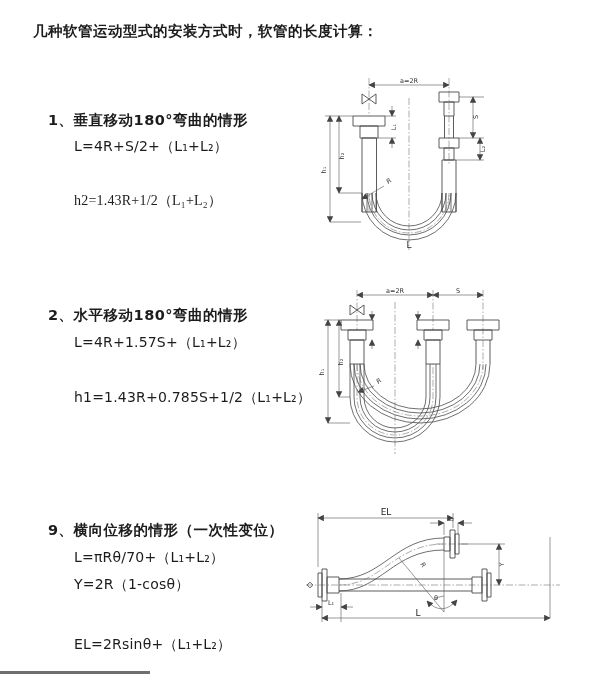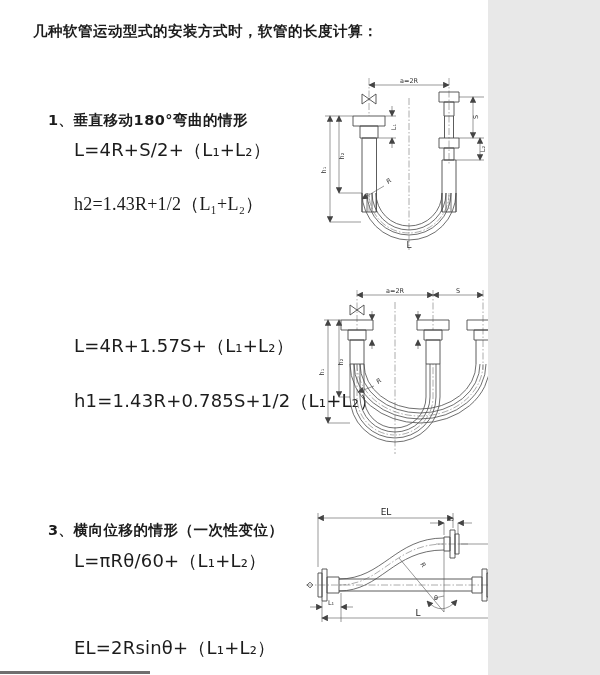--- a/index.html
+++ b/index.html
@@ -1,21 +1,21 @@
 <!DOCTYPE html>
 <html><head>
 <meta charset="utf-8">
 <style>
   html,body{margin:0;padding:0;}
   body{background:#e8e8e8;}
-  #page{position:relative;width:488px;height:675px;background:#ffffff;overflow:hidden;
+  #page{position:relative;width:600px;height:675px;background:#ffffff;overflow:hidden;
         font-family:"DejaVu Sans","Liberation Sans",sans-serif;color:#1c1c1c;}
   .title{position:absolute;left:33px;top:22px;font-size:14.5px;font-weight:bold;letter-spacing:0.5px;white-space:pre;}
   .heading{position:absolute;font-size:14.5px;font-weight:bold;letter-spacing:0.5px;white-space:pre;}
-  .formula{position:absolute;font-size:18px;font-weight:500;letter-spacing:0.2px;white-space:pre;}
+  .formula{position:absolute;font-size:14px;font-weight:500;letter-spacing:0.2px;white-space:pre;}
   svg{position:absolute;overflow:visible;}
   svg line,svg path,svg rect{vector-effect:non-scaling-stroke;}
   .part{stroke:#4a4a4a;stroke-width:0.9;fill:none;}
   .hose{stroke:#4a4a4a;stroke-width:0.8;fill:none;}
   .dim{stroke:#555;stroke-width:0.6;fill:none;}
   .cl{stroke:#666;stroke-width:0.55;fill:none;stroke-dasharray:7 2 1.5 2;}
   .lbl{fill:#333;font-size:6.5px;font-family:"DejaVu Sans",sans-serif;}
   .lbl-big{fill:#222;font-size:9px;font-family:"DejaVu Sans",sans-serif;}
   .bottom-edge{position:absolute;left:0;top:671px;width:150px;height:3px;background:#6f6f6f;}
 </style>
@@ -98,20 +98,21 @@
       <text class="lbl" x="93" y="57" text-anchor="middle" transform="rotate(-90 93 57)">L₁</text>
       <text class="lbl" x="174.5" y="47" text-anchor="middle" transform="rotate(-90 174.5 47)">S</text>
       <text class="lbl" x="182" y="79" text-anchor="middle" transform="rotate(-90 182 79)">L₂</text>
       <text class="lbl" x="23" y="100" text-anchor="middle" transform="rotate(-90 23 100)">h₁</text>
       <text class="lbl" x="40.5" y="86" text-anchor="middle" transform="rotate(-90 40.5 86)">h₂</text>
       <text class="lbl" x="86" y="113" font-style="italic" font-size="8" text-anchor="middle" transform="rotate(-40 86 111)">R</text>
       <text class="lbl-big" x="106" y="178" text-anchor="middle">L</text>
     </g>
   </svg>
 
+  <div class="heading" style="left:48px;top:306px;">2、水平移动180°弯曲的情形</div>
   <div class="formula" style="left:74px;top:334px;">L=4R+1.57S+（L₁+L₂）</div>
   <div class="formula" style="left:74px;top:361px;margin-top:28px;">h1=1.43R+0.785S+1/2（L₁+L₂）</div>
 
   <svg style="left:303px;top:282px;" width="272" height="187" viewBox="0 0 272 187">
     <defs>
       <marker id="ar2" viewBox="0 0 10 10" refX="9" refY="5" markerWidth="6.5" markerHeight="6.5" markerUnits="userSpaceOnUse" orient="auto-start-reverse">
         <path d="M0,0 L10,5 L0,10 Z" fill="#444"></path>
       </marker>
       <pattern id="hp2" width="3" height="3" patternUnits="userSpaceOnUse">
         <path d="M0,3 L3,0 M0,0 L3,3" stroke="#555" stroke-width="0.45"></path>
@@ -179,22 +180,23 @@
 
     <g>
       <text class="lbl" x="92" y="10.5" text-anchor="middle">a=2R</text>
       <text class="lbl" x="155" y="10.5" text-anchor="middle">S</text>
       <text class="lbl" x="21" y="90" text-anchor="middle" transform="rotate(-90 21 90)">h₁</text>
       <text class="lbl" x="40" y="80" text-anchor="middle" transform="rotate(-90 40 80)">h₂</text>
       <text class="lbl" x="76" y="101" font-style="italic" font-size="8" text-anchor="middle" transform="rotate(-40 76 99)">R</text>
     </g>
   </svg>
 
-  <div class="heading" style="left:48px;top:521px;">3、横向位移的情形（一次性变位）</div>
-  <div class="formula" style="left:74px;top:549px;">L=πRθ/60+（L₁+L₂）</div>
+  <div class="heading" style="left:48px;top:521px;">9、横向位移的情形（一次性变位）</div>
+  <div class="formula" style="left:74px;top:549px;">L=πRθ/70+（L₁+L₂）</div>
+  <div class="formula" style="left:74px;top:576px;">Y=2R（1-cosθ）</div>
   <div class="formula" style="left:74px;top:603px;margin-top:33px;">EL=2Rsinθ+（L₁+L₂）</div>
 
   <svg style="left:298px;top:503px;" width="300" height="148" viewBox="0 0 300 148">
     <defs>
       <marker id="ar3" viewBox="0 0 10 10" refX="9" refY="5" markerWidth="6.5" markerHeight="6.5" markerUnits="userSpaceOnUse" orient="auto-start-reverse">
         <path d="M0,0 L10,5 L0,10 Z" fill="#444"></path>
       </marker>
     </defs>
 
     <g>

